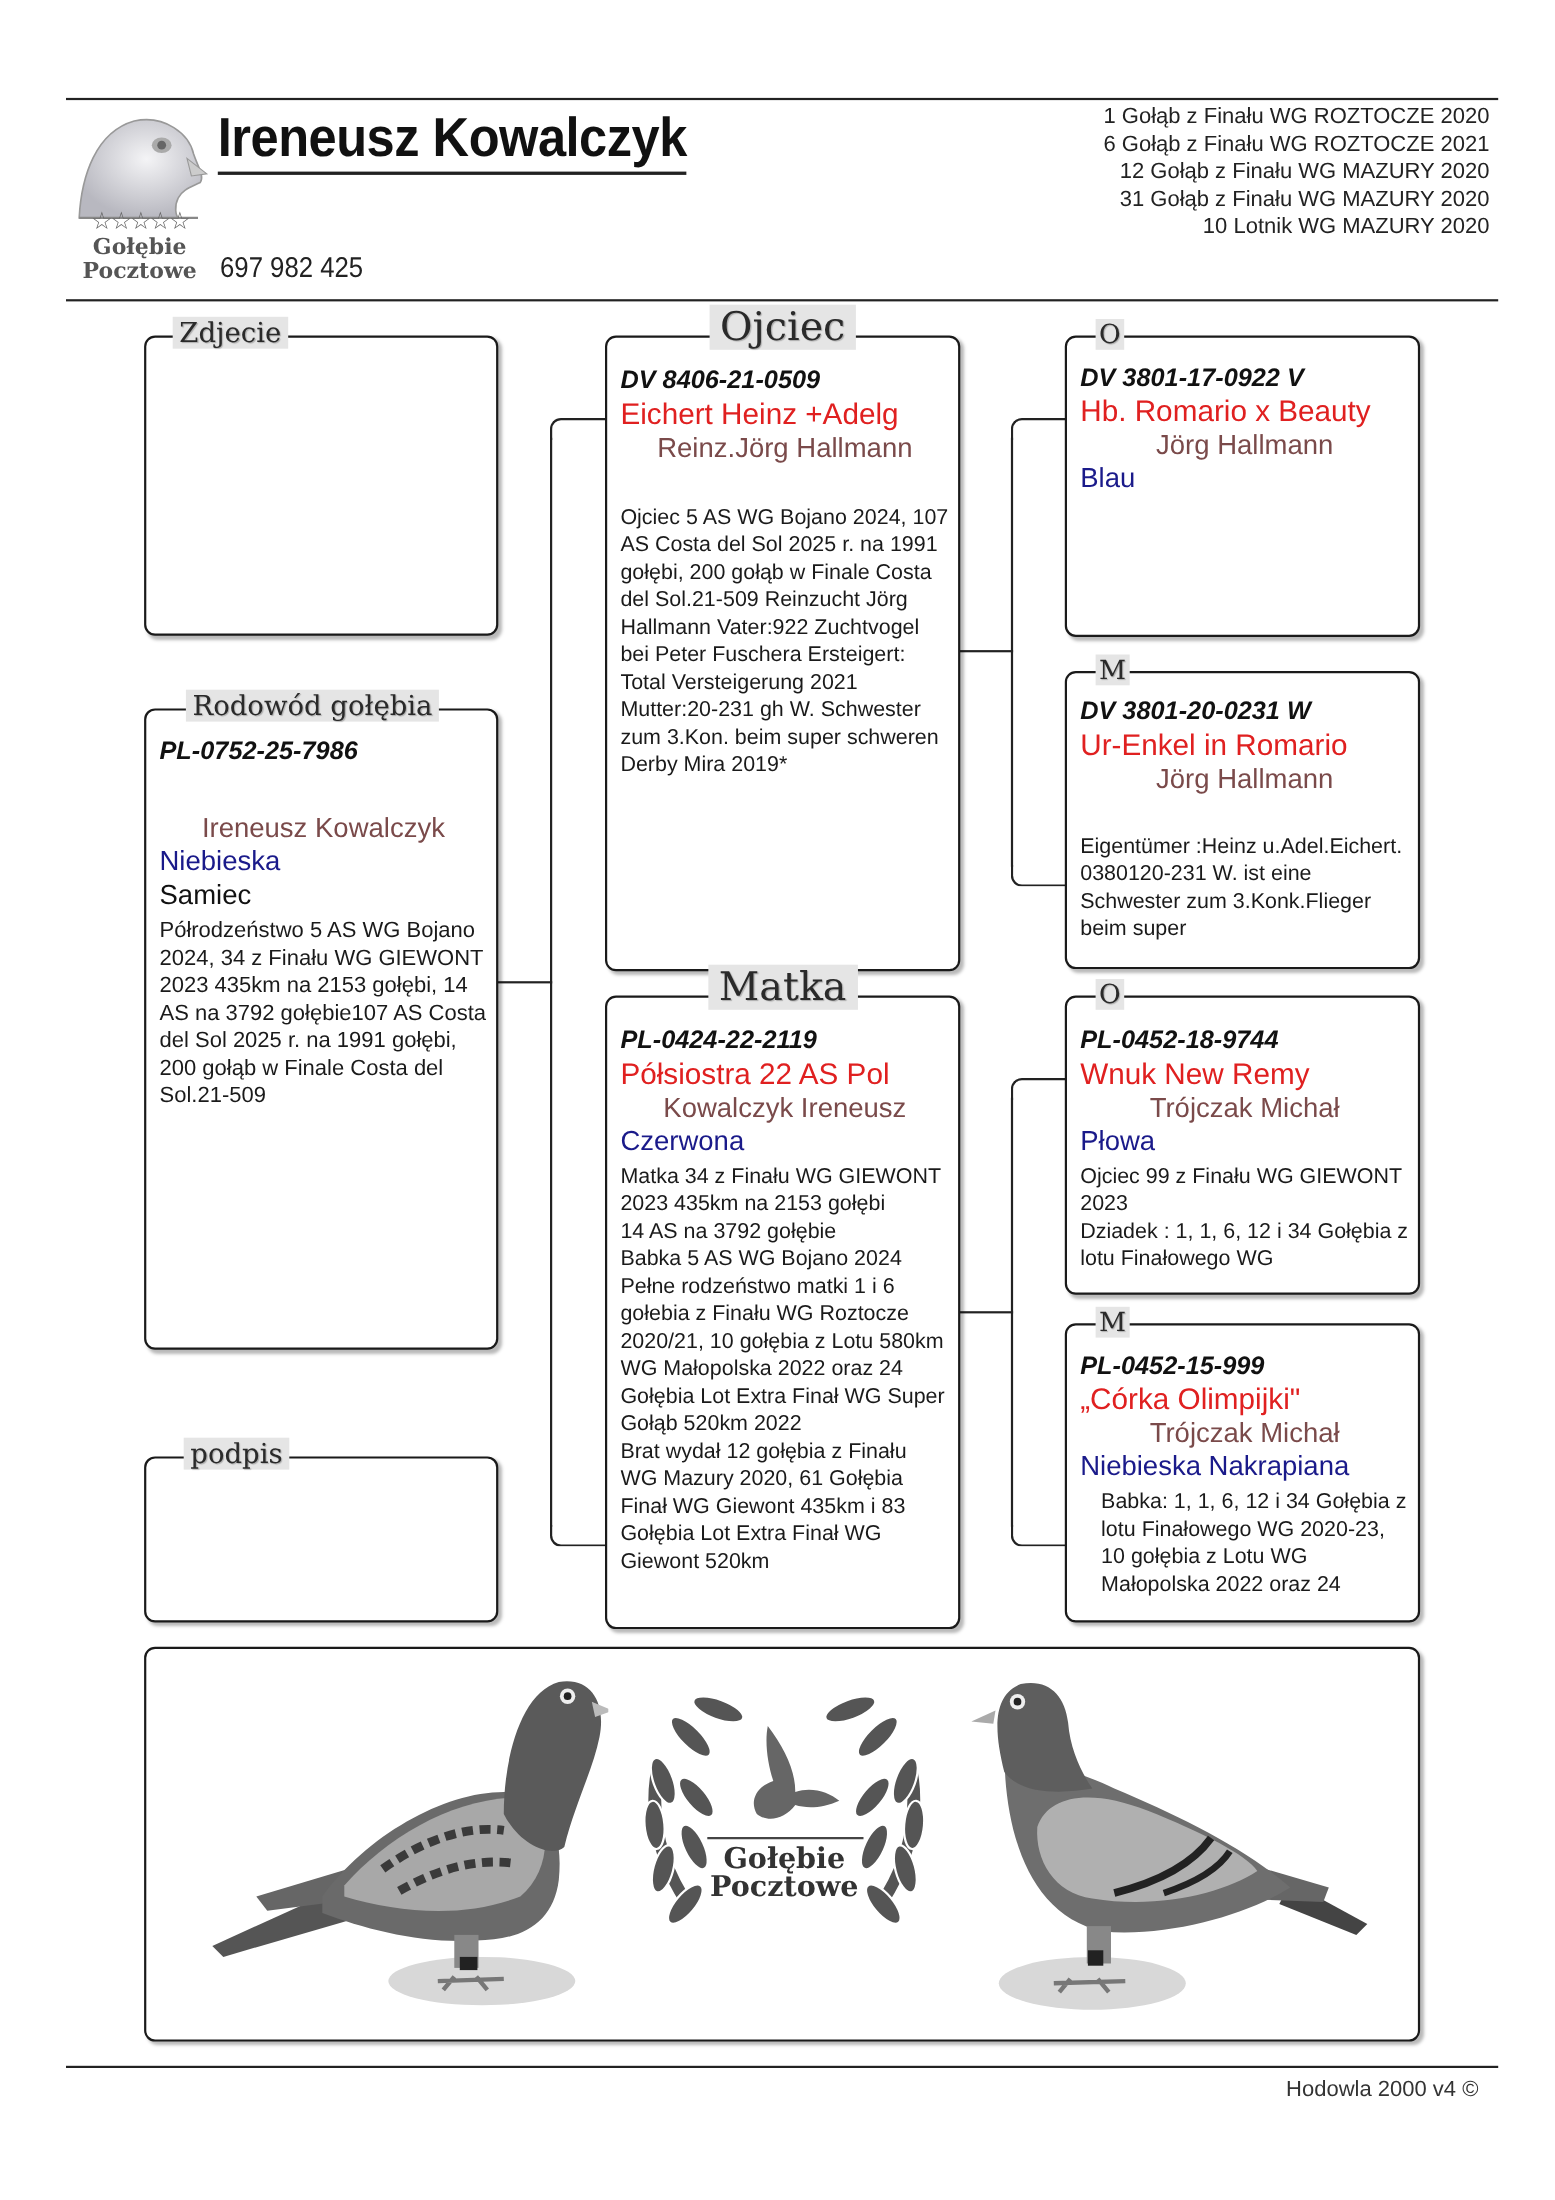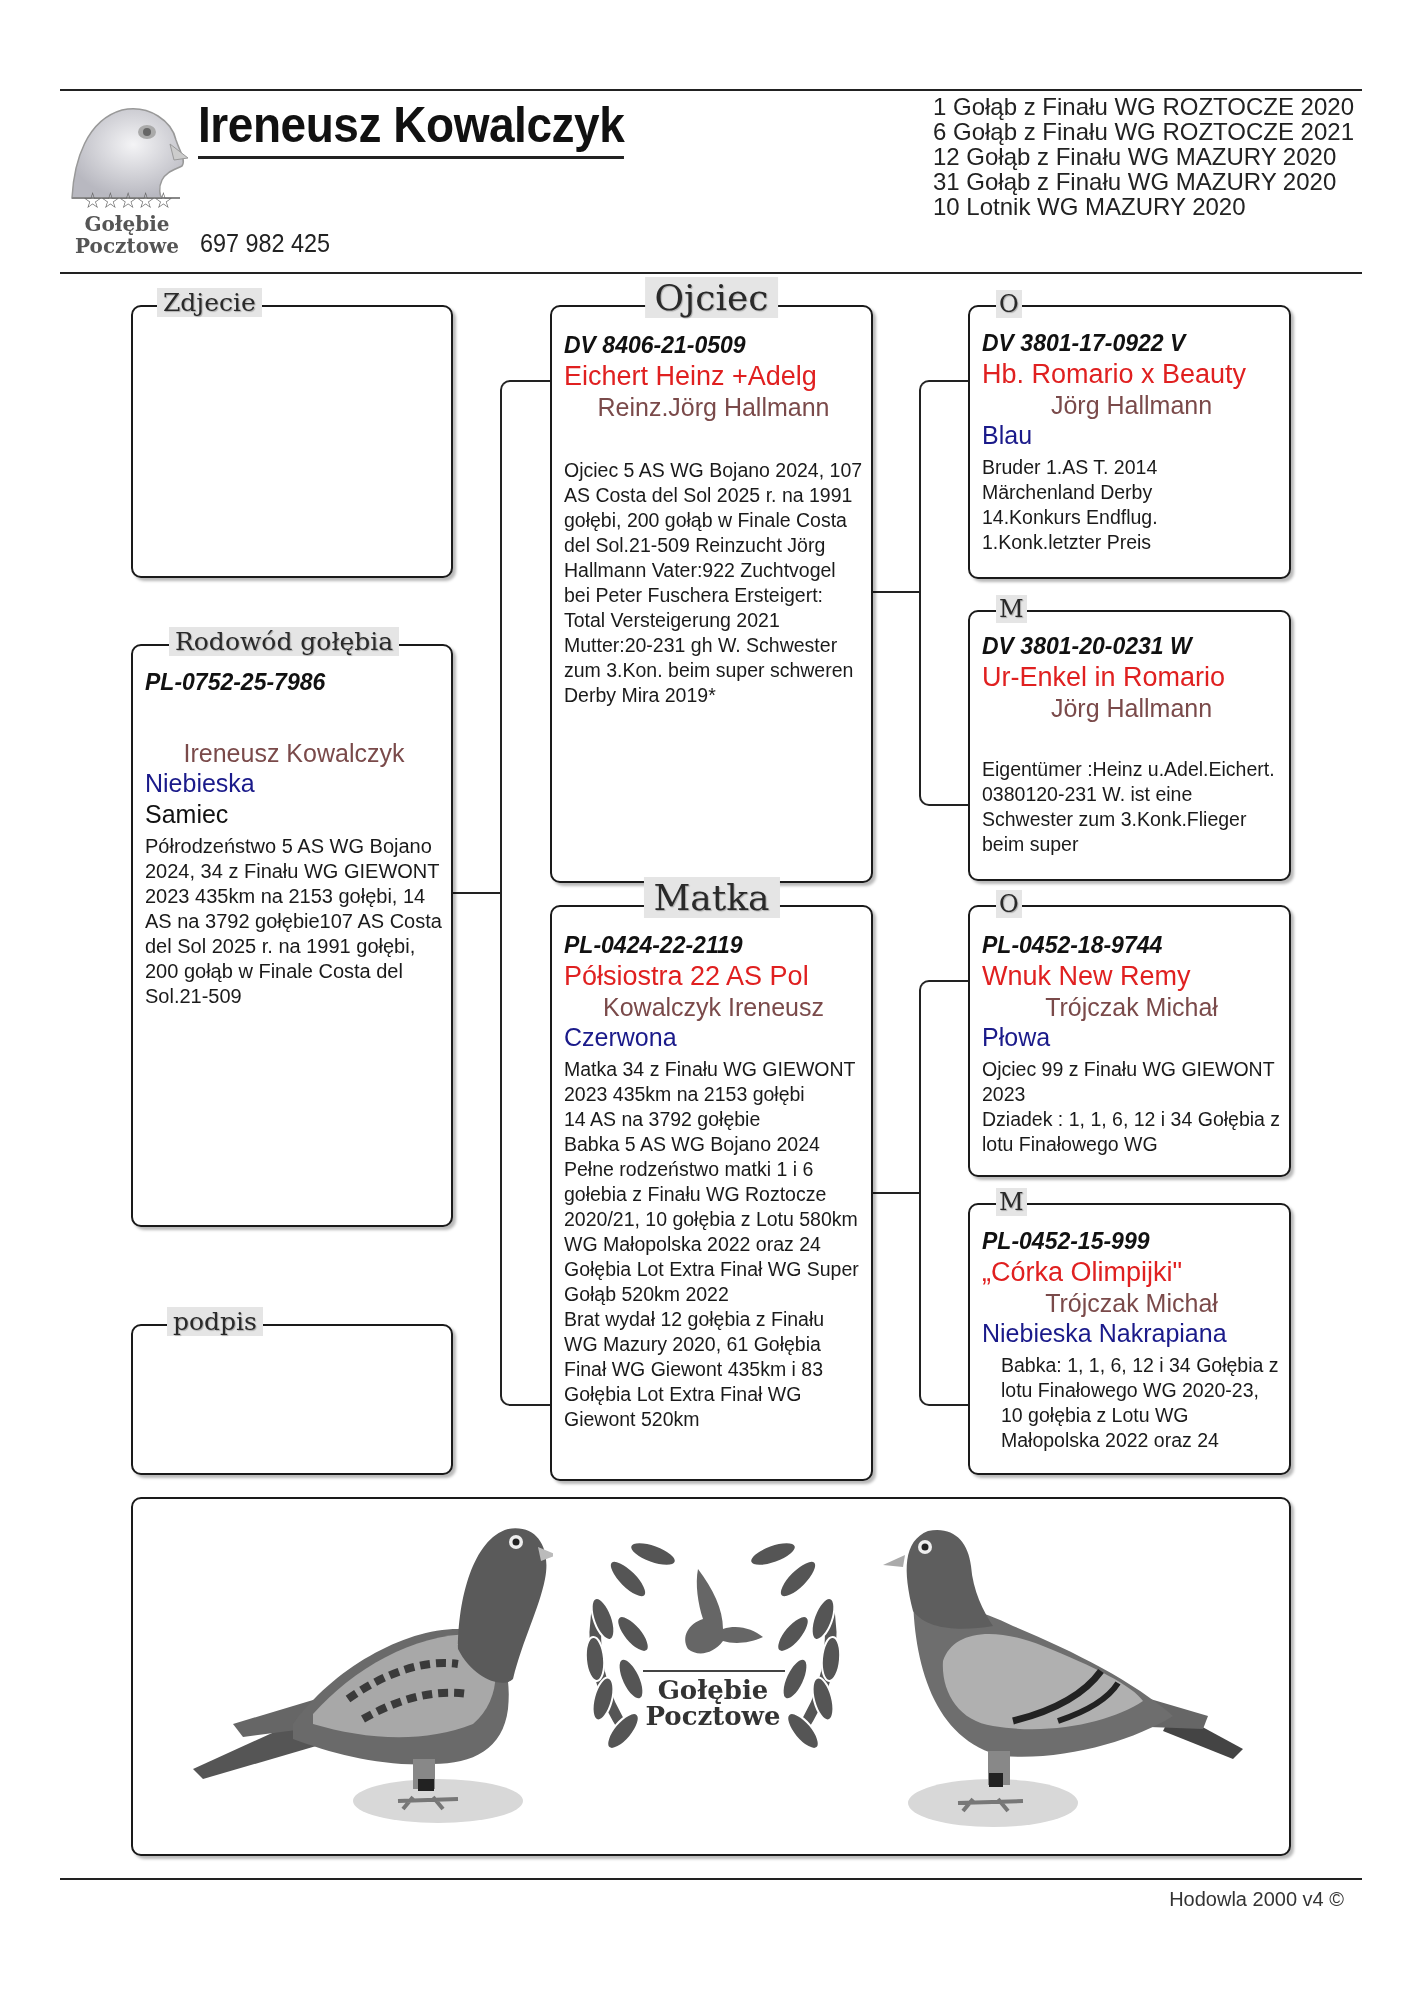--- a/index.html
+++ b/index.html
@@ -3,21 +3,21 @@
 <meta charset="utf-8">
 <style>
   html, body { margin:0; padding:0; background:#ffffff; }
   body { width:1414px; height:2000px; position:relative; overflow:hidden;
          font-family:"Liberation Sans", sans-serif; color:#111; }
   .rule { position:absolute; height:2px; background:#222; }
   .title { position:absolute; left:198px; top:96px; font-size:50px; font-weight:bold;
            font-family:"Liberation Sans", sans-serif; letter-spacing:-0.5px; color:#111;
            border-bottom:3px solid #222; padding-bottom:2px; line-height:58px; transform:scaleX(0.92); transform-origin:left; }
   .phone { position:absolute; left:200px; top:228px; font-size:26px; color:#222; transform:scaleX(0.9); transform-origin:left; }
-  .awards { position:absolute; right:60px; top:94px; font-size:24px; line-height:25px; color:#222; }
+  .awards { position:absolute; right:60px; top:94px; text-align:right; font-size:20px; line-height:25px; color:#222; }
   .logo { position:absolute; left:62px; top:100px; width:130px; height:165px; }
   .logo-text { position:absolute; left:66px; top:213px; width:122px; text-align:center;
                font-family:"DejaVu Serif", serif; font-weight:bold; color:#555; font-size:20px; line-height:22px; }
   .box { position:absolute; border:2px solid #1a1a1a; border-radius:10px; background:#fff;
          box-shadow:3px 3px 3px rgba(0,0,0,0.28); box-sizing:border-box; }
   .box-label { position:absolute; background:#e5e5e5; font-family:"DejaVu Serif", serif; font-weight:normal;
                color:#2a2a2a; padding:0 6px; text-shadow:1px 1px 1px rgba(0,0,0,0.25); }
   .lbl-small { font-size:25px; top:-19px; left:24px; }
   .lbl-big { font-size:36px; top:-30px; left:50%; transform:translateX(-50%); padding:0 10px; }
   .lbl-om { font-size:24px; top:-17px; left:26px; padding:0 3px; }
@@ -133,24 +133,20 @@
   </div>
 </div>
 
 <div class="box" style="left:968px; top:305px; width:323px; height:274px;">
   <div class="box-label lbl-om">O</div>
   <div class="content" style="top:20px;">
     <div class="ring">DV 3801-17-0922 V</div>
     <div class="name">Hb. Romario x Beauty</div>
     <div class="breeder">Jörg Hallmann</div>
     <div class="color">Blau</div>
-    <div class="notes" style="white-space:pre-line;">Bruder 1.AS T. 2014
-Märchenland Derby
-14.Konkurs Endflug.
-1.Konk.letzter Preis</div>
   </div>
 </div>
 
 <div class="box" style="left:968px; top:610px; width:323px; height:271px;">
   <div class="box-label lbl-om">M</div>
   <div class="content" style="top:18px;">
     <div class="ring">DV 3801-20-0231 W</div>
     <div class="name">Ur-Enkel in Romario</div>
     <div class="breeder">Jörg Hallmann</div>
     <div class="gap" style="height:30px;"></div>

